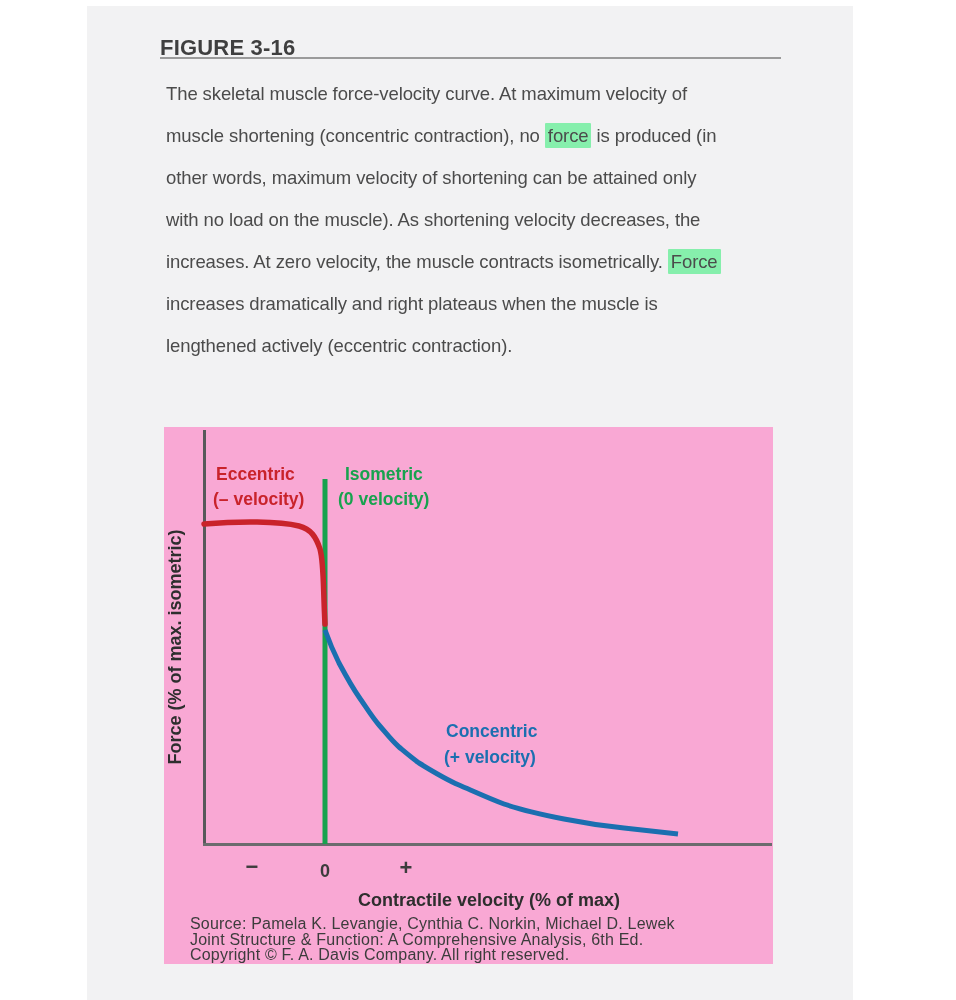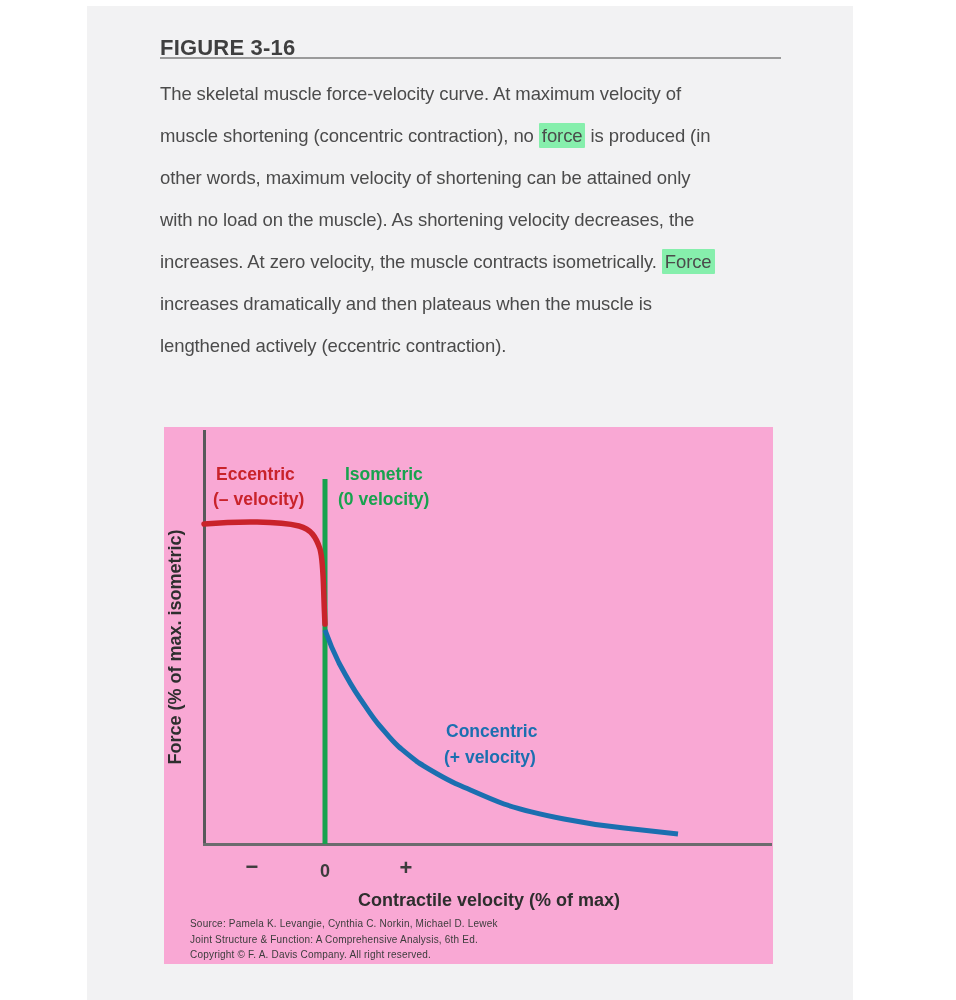--- a/index.html
+++ b/index.html
@@ -17,52 +17,52 @@
     font-size:22px;font-weight:bold;color:#3f3f3f;letter-spacing:.2px;
   }
   .figure-rule{
     position:absolute;left:73px;top:51px;width:621px;height:0;
     border-top:2px solid #9b9b9b;
   }
   .caption{
     position:absolute;left:73px;top:67px;width:640px;
     font-size:18.5px;line-height:42px;color:#4b4b4b;letter-spacing:-0.1px;
   }
-  .pline{white-space:nowrap;}
+  .pline{white-space:nowrap;margin-left:6px;}
   .hl{
     background:#86efac;
     padding:2px 3px;
     border-radius:1px;
   }
   .figure-panel{
     position:absolute;left:77px;top:421px;width:609px;height:537px;
     background:#f9a8d4;
   }
   .chart-svg{position:absolute;left:0;top:0;}
   .source-note{
     position:absolute;left:26px;top:489px;width:575px;
-    font-size:10px;line-height:15.5px;color:#3c3c3c;letter-spacing:.2px;
+    font-size:16px;line-height:15.5px;color:#3c3c3c;letter-spacing:.2px;
     white-space:nowrap;
   }
 </style>
 </head>
 <body>
 
 <div class="page">
 
   <div class="figure-label">FIGURE 3-16</div>
   <div class="figure-rule"></div>
 
   <div class="caption">
     <div class="pline"><span>The skeletal muscle force-velocity curve. At maximum velocity of</span></div>
     <div class="pline"><span>muscle shortening (concentric contraction), no </span><span class="hl">force</span><span> is produced (in</span></div>
     <div class="pline"><span>other words, maximum velocity of shortening can be attained only</span></div>
     <div class="pline"><span>with no load on the muscle). As shortening velocity decreases, the</span></div>
     <div class="pline"><span>increases. At zero velocity, the muscle contracts isometrically. </span><span class="hl">Force</span></div>
-    <div class="pline"><span>increases dramatically and then plateaus when the muscle is</span></div>
+    <div class="pline"><span>increases dramatically and right plateaus when the muscle is</span></div>
     <div class="pline"><span>lengthened actively (eccentric contraction).</span></div>
   </div>
 
   <div class="figure-panel">
     <svg class="chart-svg" width="609" height="537" viewBox="0 0 609 537">
 
       <line x1="40.5" y1="3" x2="40.5" y2="418" stroke="#58585a" stroke-width="3"></line>
 
       <line x1="39" y1="417.5" x2="608" y2="417.5" stroke="#6b6c6e" stroke-width="3"></line>
 

